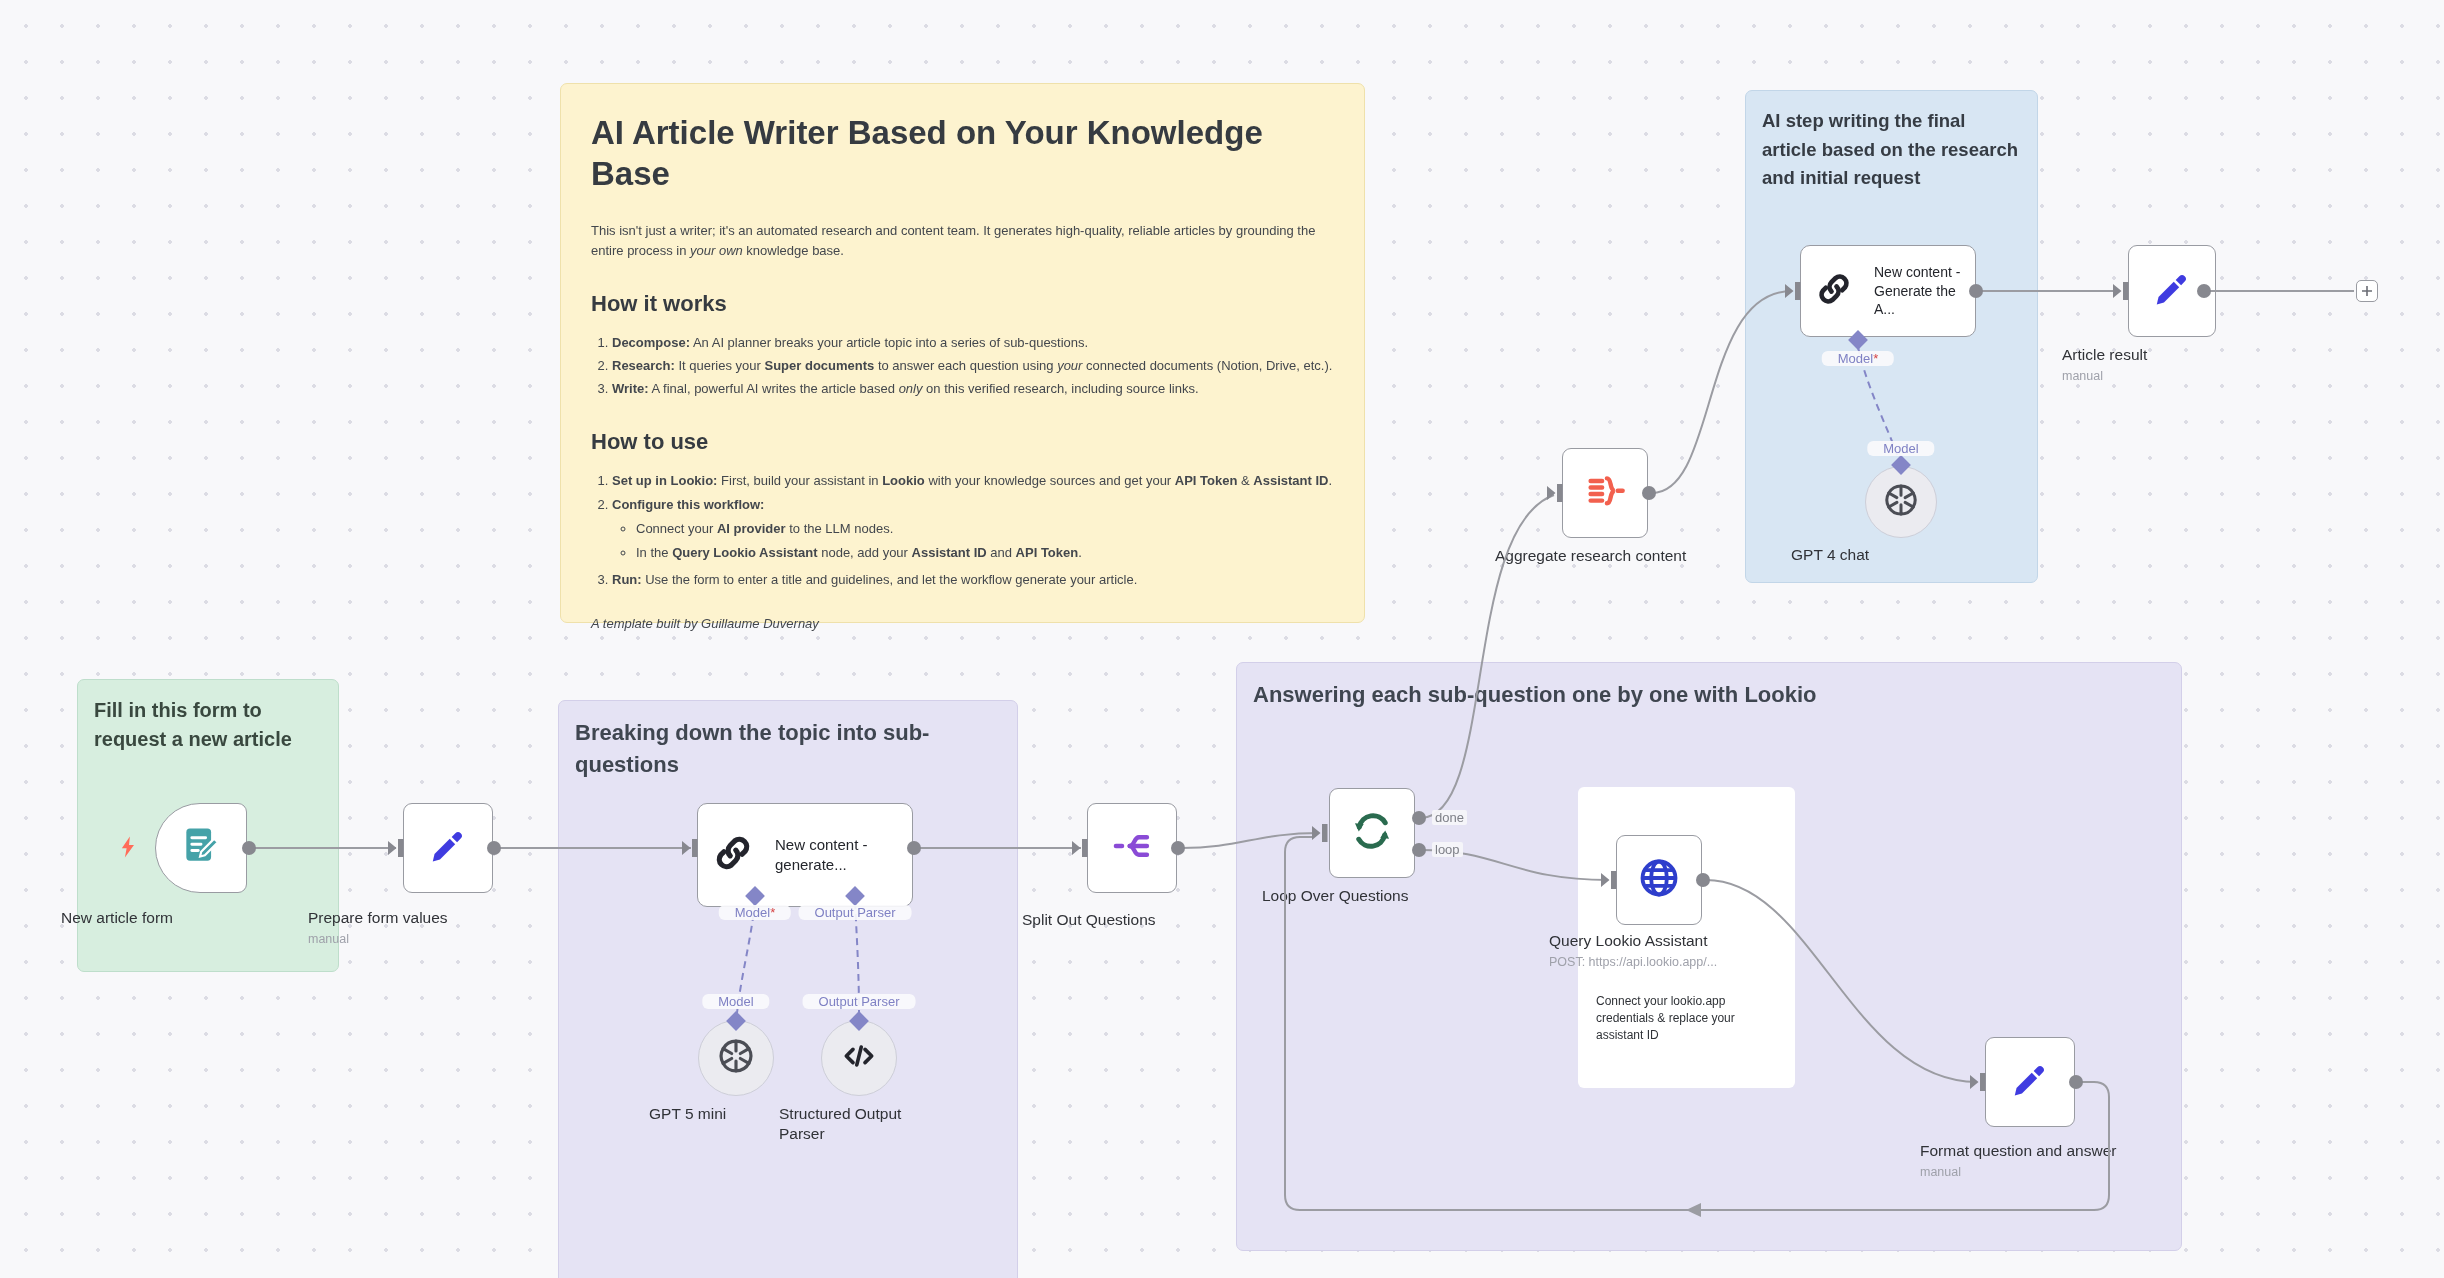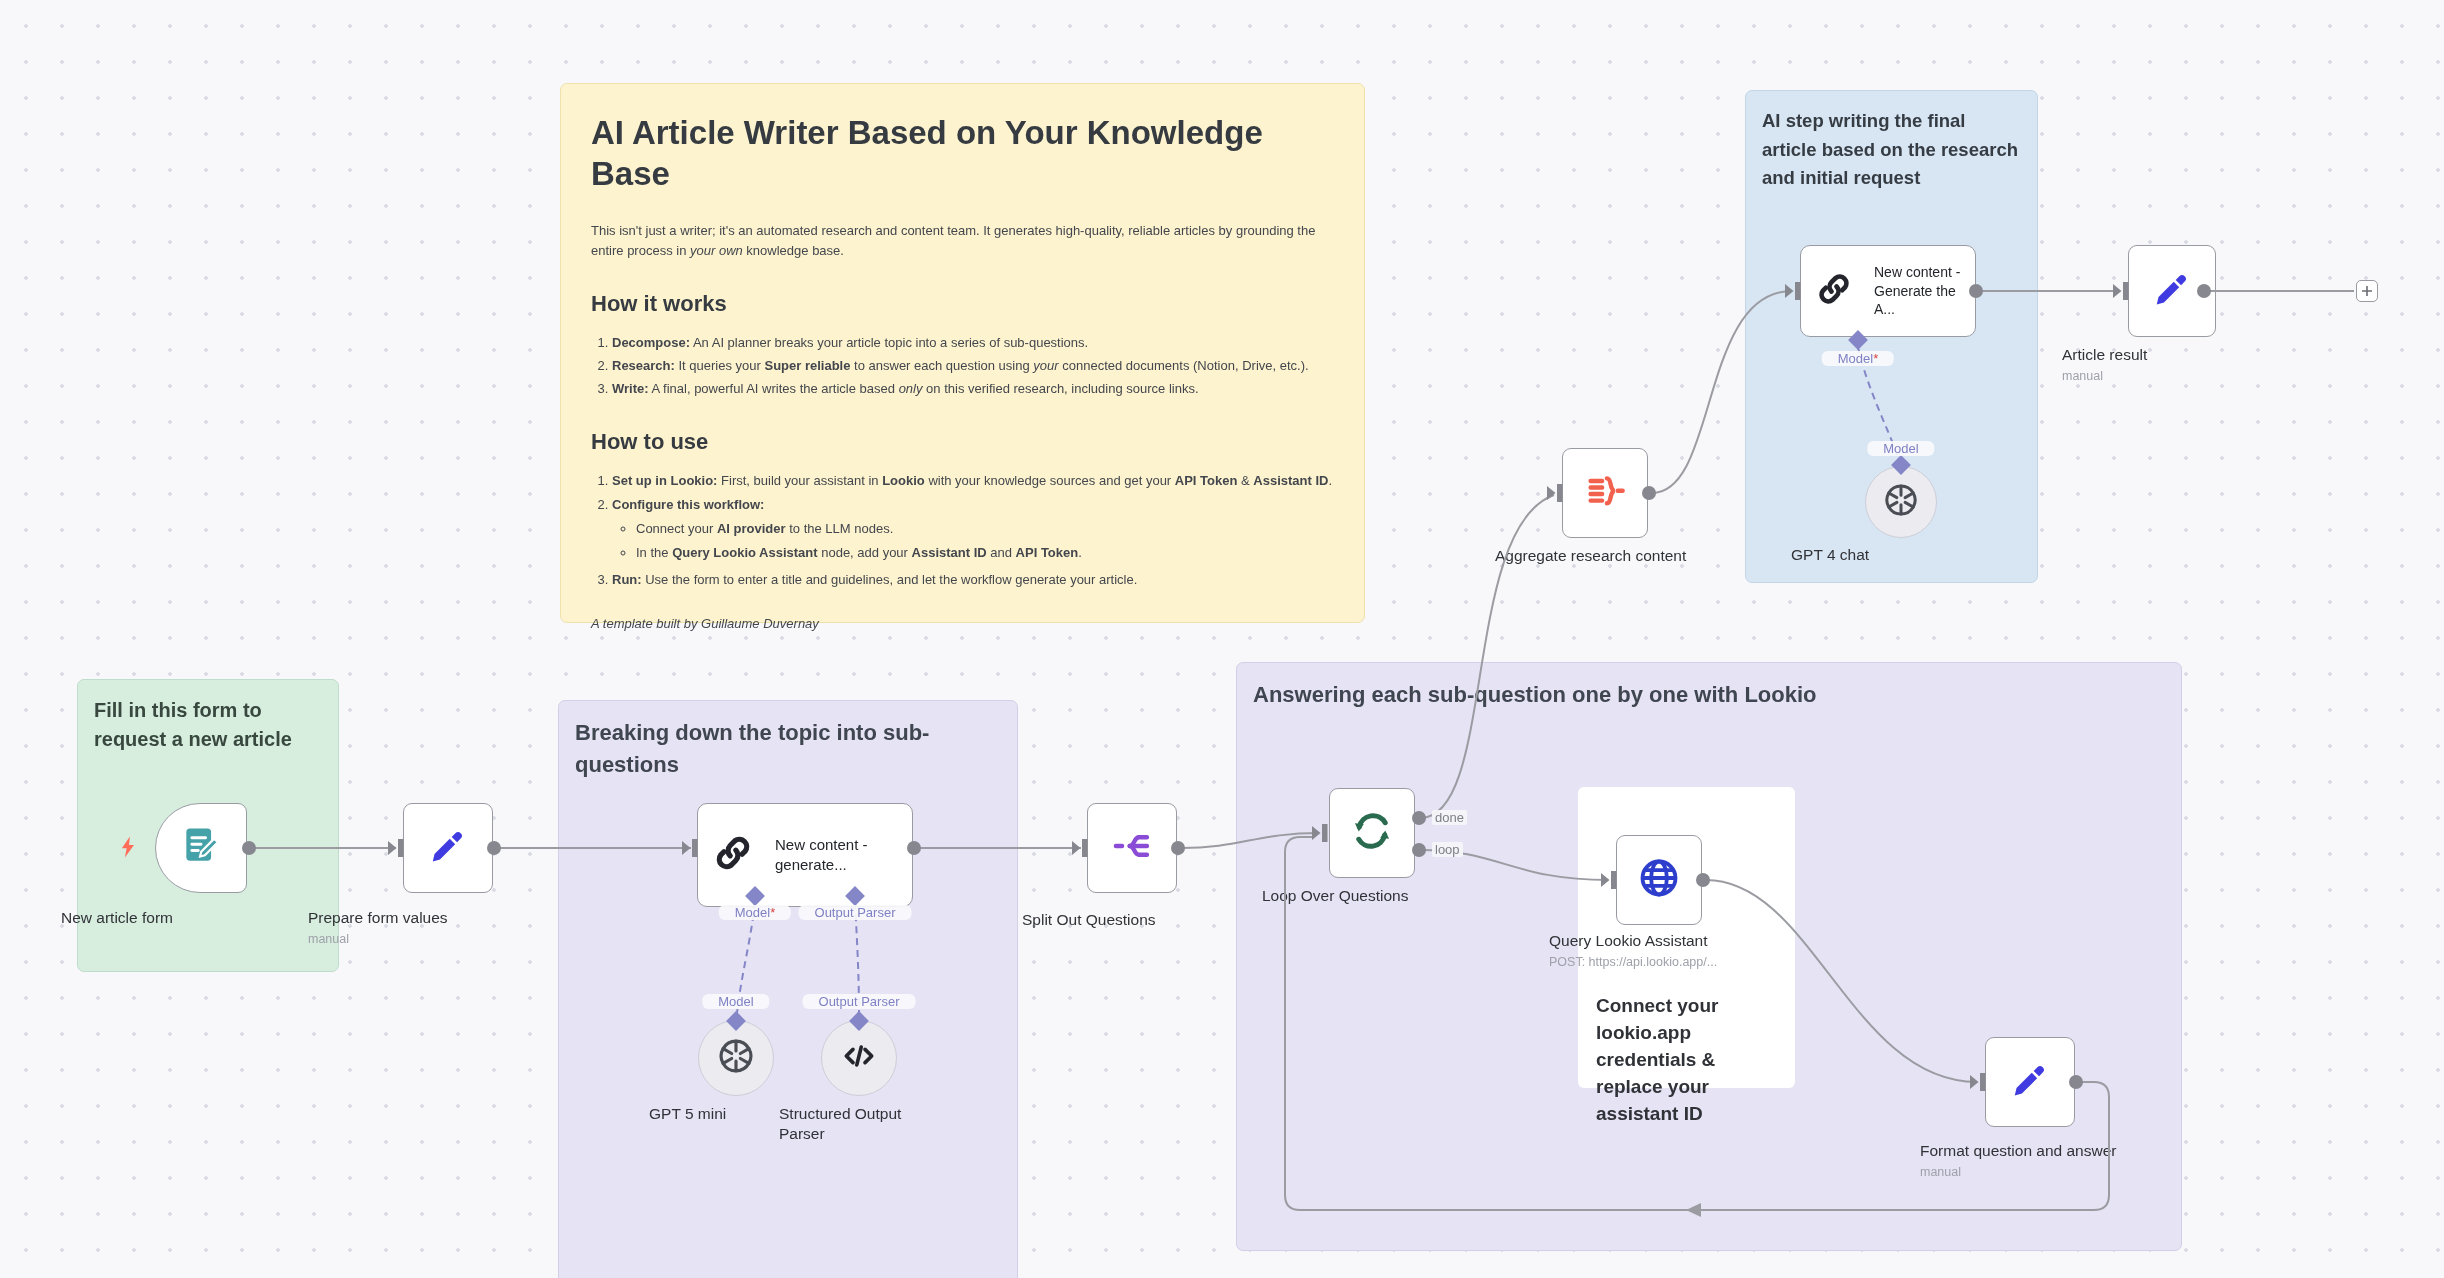--- a/index.html
+++ b/index.html
@@ -32,21 +32,21 @@
   .node-text{font-size:15px;color:#24262c;line-height:1.35;}
   .circle-node{position:absolute;background:#ebebf0;border:1.6px solid #cdced8;border-radius:50%;
     display:flex;align-items:center;justify-content:center;z-index:3;box-sizing:border-box;}
   .nlabel{position:absolute;font-size:15.5px;color:#303237;line-height:1.32;z-index:3;}
   .nsub{font-size:12.5px;color:#9fa1aa;margin-top:3px;}
   .chip{position:absolute;transform:translateX(-50%);font-size:13px;color:#7f81c4;
     background:rgba(250,250,252,0.92);padding:0 16px;border-radius:6px;z-index:5;white-space:nowrap;}
   .chip .star{color:#d64545;}
   .pchip{position:absolute;font-size:13px;color:#7e8088;background:rgba(246,246,249,0.95);
     padding:0 3px;border-radius:2px;z-index:5;}
-  .hint{position:absolute;width:188px;font-size:19px;font-weight:700;color:#2f3237;line-height:1.42;z-index:3;}
+  .hint{position:absolute;width:188px;font-size:12px;font-weight:400;color:#2f3237;line-height:1.42;z-index:3;}
   .conn{position:absolute;left:0;top:0;z-index:4;pointer-events:none;}
   .plusbtn{position:absolute;width:22px;height:22px;background:#fff;border:1.7px solid #999ba2;border-radius:5px;
     box-sizing:border-box;z-index:3;display:flex;align-items:center;justify-content:center;color:#6b6d75;}
   .bolt{position:absolute;z-index:3;}
 </style>
 </head>
 <body>
 
 <div class="canvas">
 
@@ -75,21 +75,21 @@
     </defs>
   </svg>
 
   <div class="sticky sticky-yellow" style="left:560px;top:43px;width:805px;height:540px;padding:24px 30px;">
     <div class="note-body">
       <h1>AI Article Writer Based on Your Knowledge Base</h1>
       <p><span>This isn't just a writer; it's an automated research and content team. It generates high-quality, reliable articles by grounding the entire process in </span><span style="font-style: italic;">your own</span><span> knowledge base.</span></p>
       <h2>How it works</h2>
       <ol>
         <li><span style="font-weight: 700;">Decompose:</span><span> An AI planner breaks your article topic into a series of sub-questions.</span></li>
-        <li><span style="font-weight: 700;">Research:</span><span> It queries your </span><span style="font-weight: 700;">Super reliable</span><span> to answer each question using </span><span style="font-style: italic;">your</span><span> connected documents (Notion, Drive, etc.).</span></li>
+        <li><span style="font-weight: 700;">Research:</span><span> It queries your </span><span style="font-weight: 700;">Super documents</span><span> to answer each question using </span><span style="font-style: italic;">your</span><span> connected documents (Notion, Drive, etc.).</span></li>
         <li><span style="font-weight: 700;">Write:</span><span> A final, powerful AI writes the article based </span><span style="font-style: italic;">only</span><span> on this verified research, including source links.</span></li>
       </ol>
       <h2>How to use</h2>
       <ol>
         <li><span style="font-weight: 700;">Set up in Lookio:</span><span> First, build your assistant in </span><span style="font-weight: 700;">Lookio</span><span> with your knowledge sources and get your </span><span style="font-weight: 700;">API Token</span><span> &amp; </span><span style="font-weight: 700;">Assistant ID</span><span>.</span></li>
         <li>
           <span><span style="font-weight: 700;">Configure this workflow:</span></span>
           <ul>
             <li><span>Connect your </span><span style="font-weight: 700;">AI provider</span><span> to the LLM nodes.</span></li>
             <li><span>In the </span><span style="font-weight: 700;">Query Lookio Assistant</span><span> node, add your </span><span style="font-weight: 700;">Assistant ID</span><span> and </span><span style="font-weight: 700;">API Token</span><span>.</span></li>

